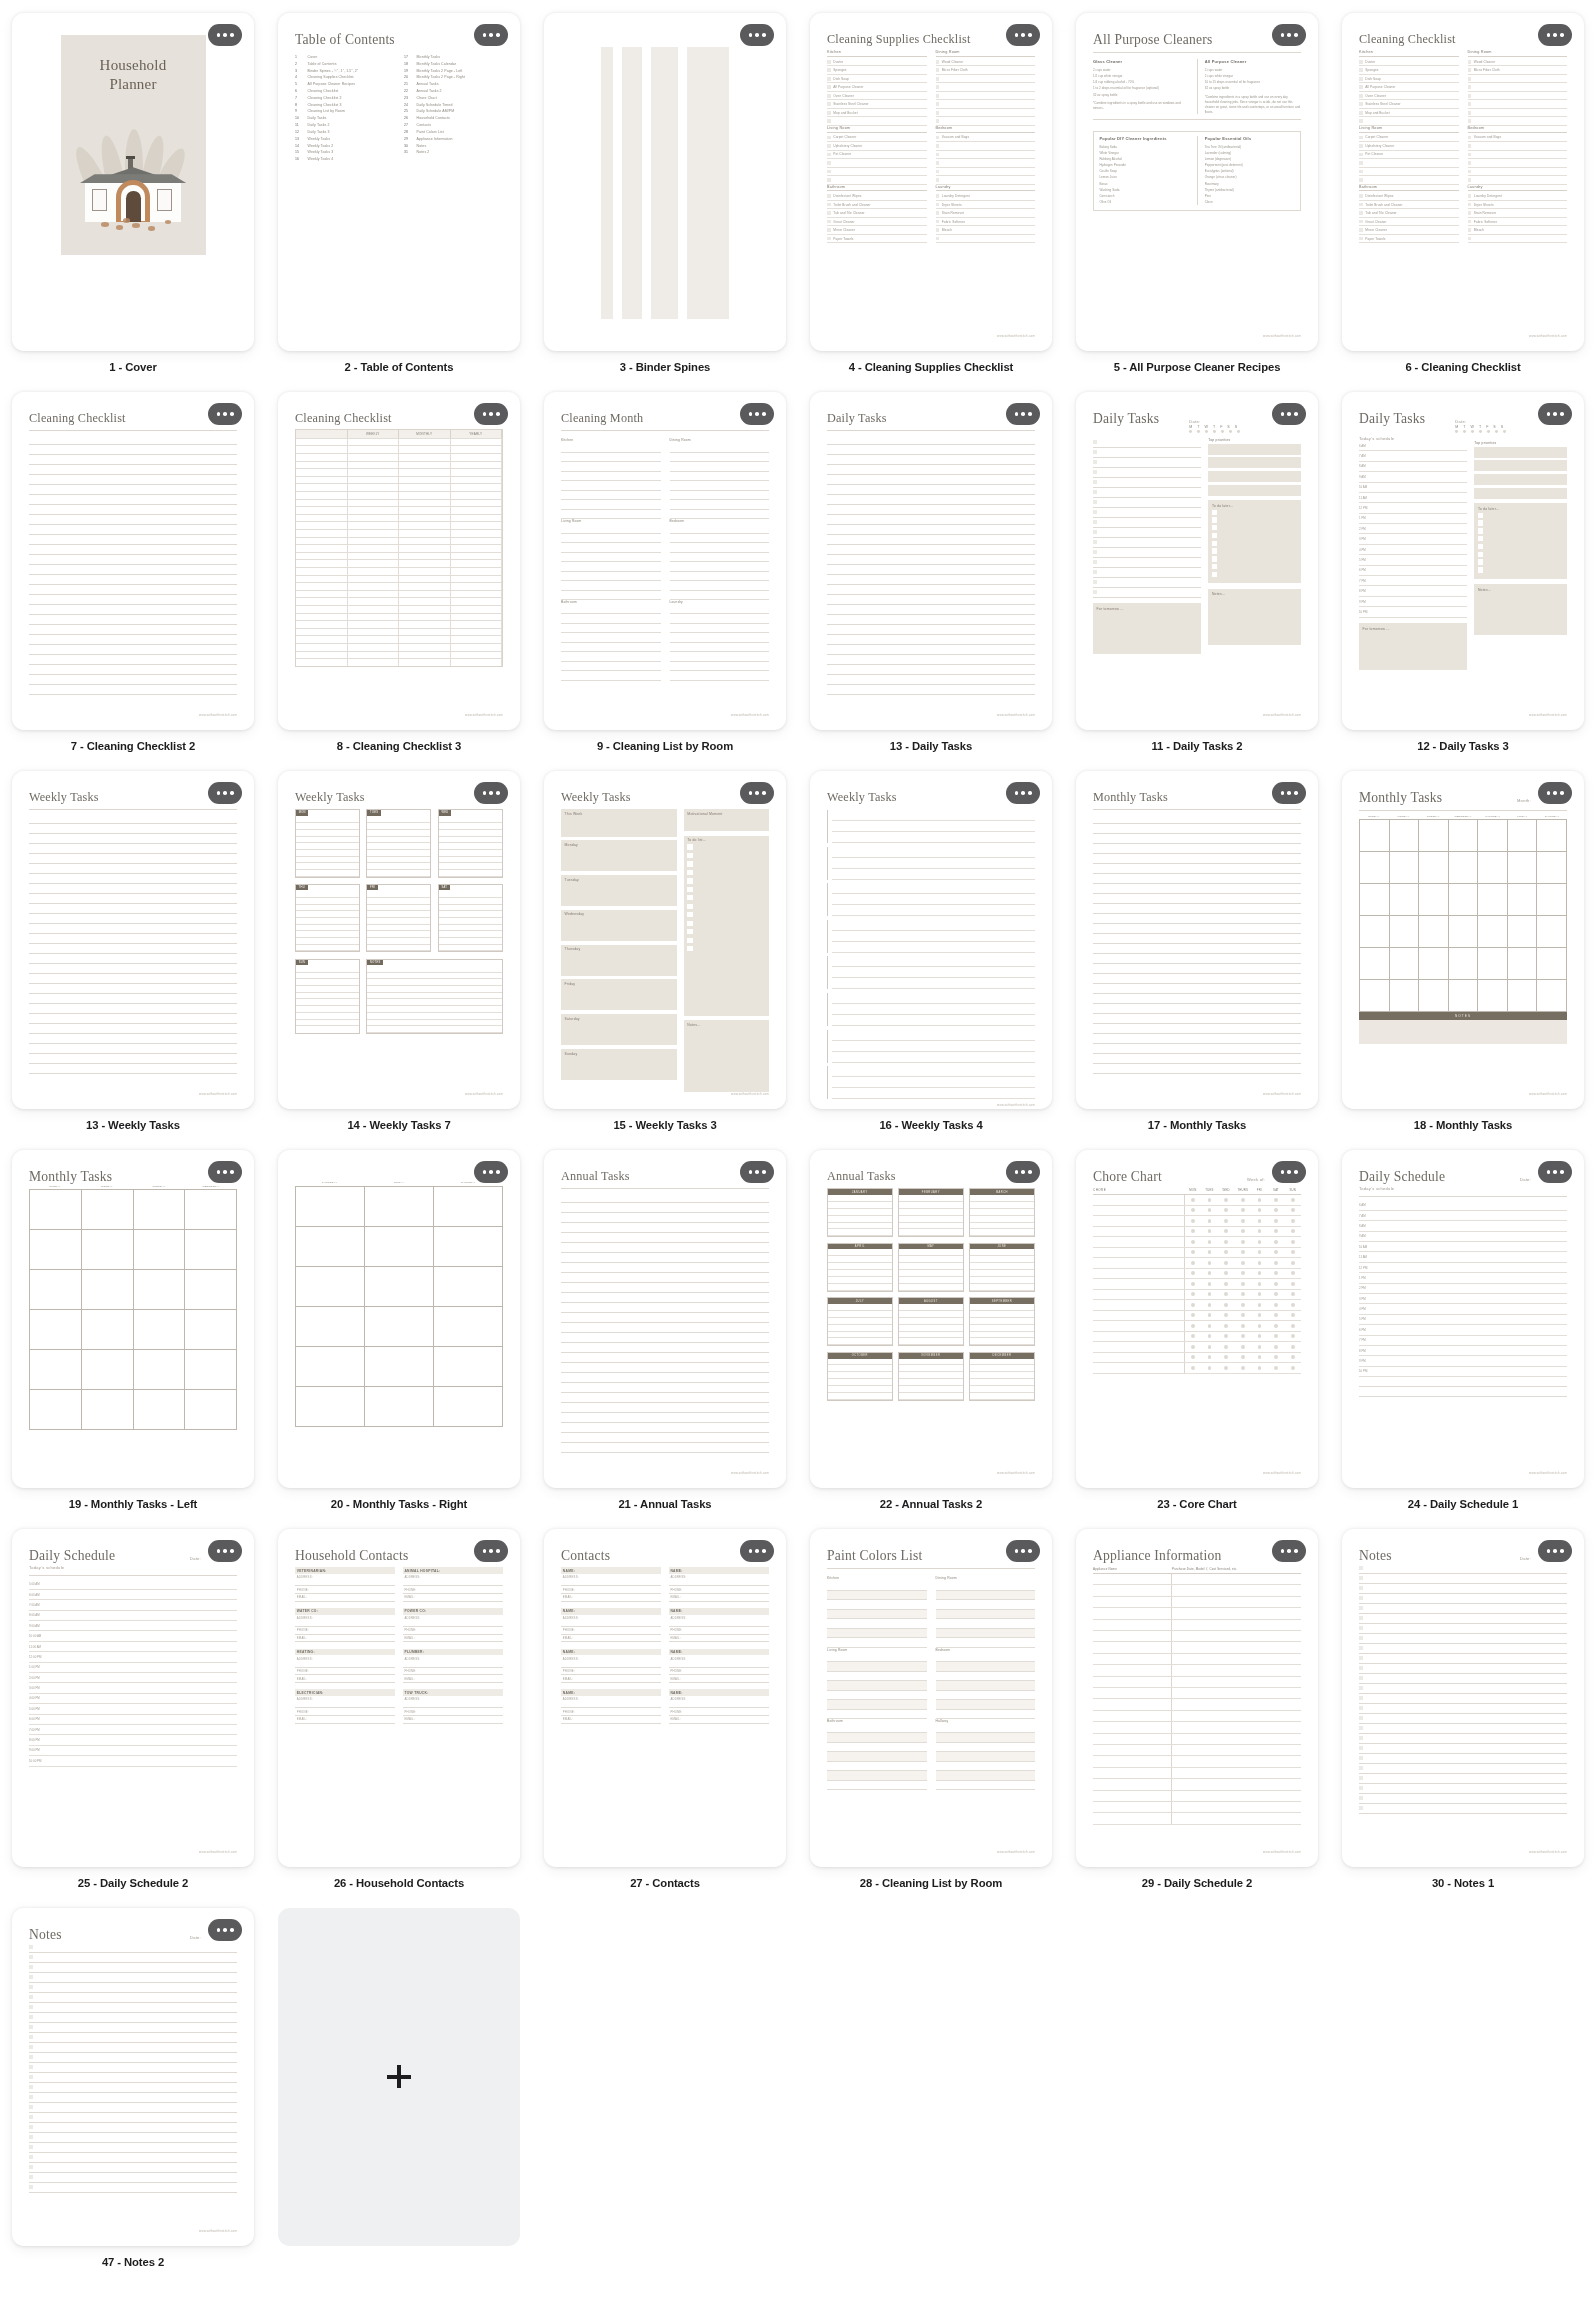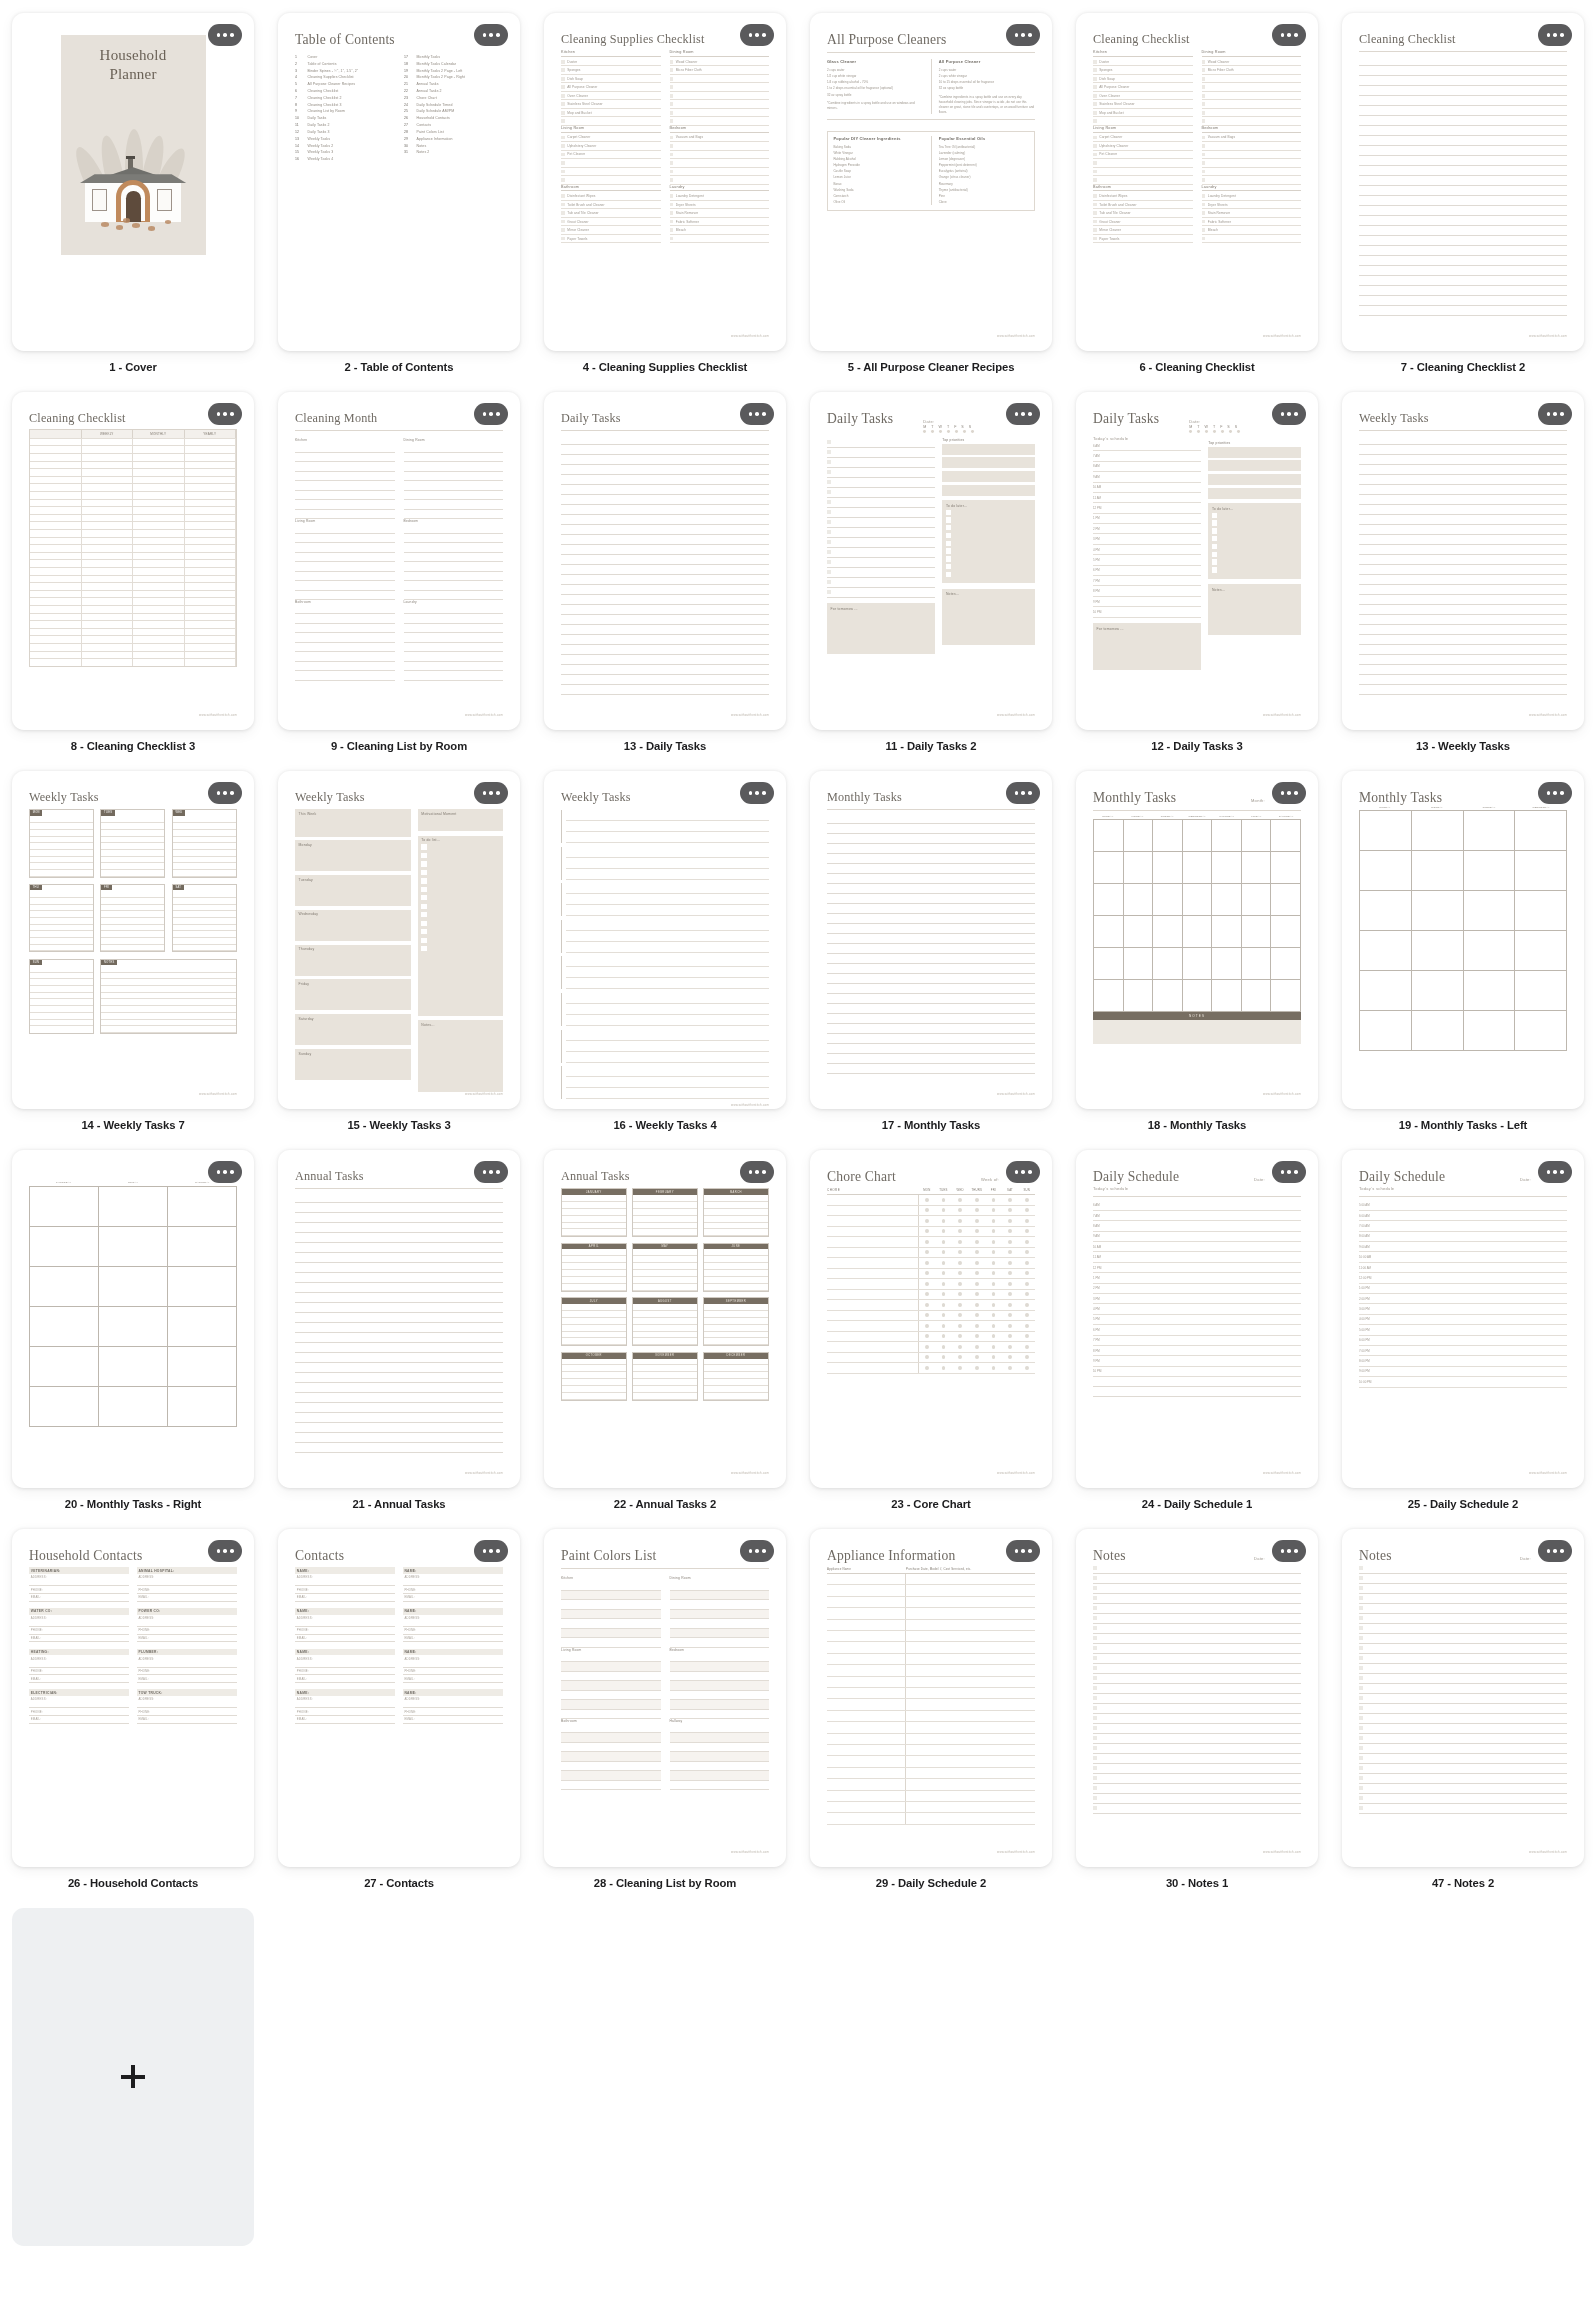--- a/index.html
+++ b/index.html
@@ -107,21 +107,21 @@
     width: 145px; height: 220px;
     background: #e6e1da;
     position: relative;
     overflow: hidden;
   }
   .cover-ttl {
     font-family:"Liberation Serif", serif;
     font-size: 15px;
     color:#6b6257;
     text-align:center;
-    padding-top: 11px;
+    padding-top: 21px;
     line-height: 1.22;
     letter-spacing:0.2px;
   }
   .house { position:absolute; bottom:25px; left:50%; transform:translateX(-50%); width:114px; height:101px; }
   .leaf { position:absolute; background:#d8d2c9; border-radius:50% 50% 50% 50%/60% 60% 40% 40%; }
   .pebble { position:absolute; background:#b98a63; border-radius:50%; opacity:.85; }
 
   
   .toc-cols { display:flex; gap:10px; margin-top:6.3px; }
   .toc-col { flex:1; }
@@ -422,20 +422,46 @@
         <i></i>
         <i></i>
         <i></i>
       </div>
     </div>
     <div class="cap">2 - Table of Contents</div>
   </div>
     <div class="cell">
     <div class="card">
       <div class="card-inner">
+          <div class="spines" style="margin:-19px -17px -12.7px;padding-top:0">
+      <div class="spine s1">
+              <div class="cut"></div>
+            </div>
+            <div class="spine s2">
+              <div class="cut"></div>
+            </div>
+            <div class="spine s3">
+              <div class="cut"></div>
+            </div>
+            <div class="spine s4">
+              <div class="cut"></div>
+            </div>
+    </div>
+        </div>
+      <div class="dots-btn">
+        <i></i>
+        <i></i>
+        <i></i>
+      </div>
+    </div>
+    <div class="cap">3 - Binder Spines</div>
+  </div>
+    <div class="cell">
+    <div class="card">
+      <div class="card-inner">
           <div class="hdr-row">
     <div class="pg-title ">Cleaning Supplies Checklist</div>
 
   </div>
           <div class="two-col">
       <div>
               <div class="sect-h">Kitchen</div>
               <div class="ck">
                 <i></i>
                 <span>Duster</span>

